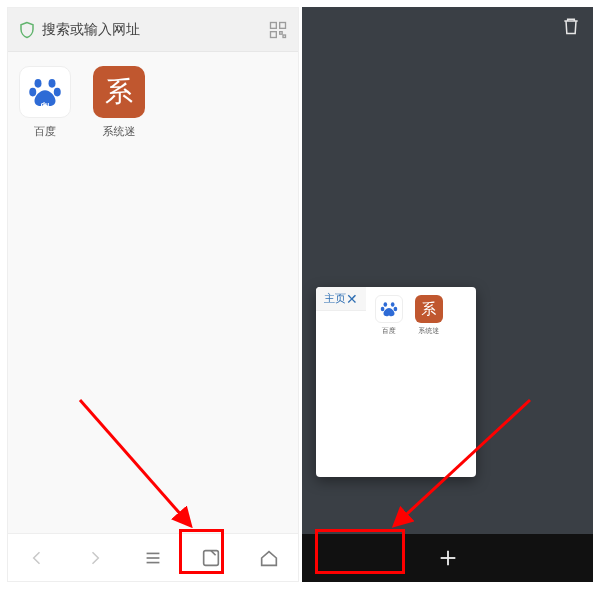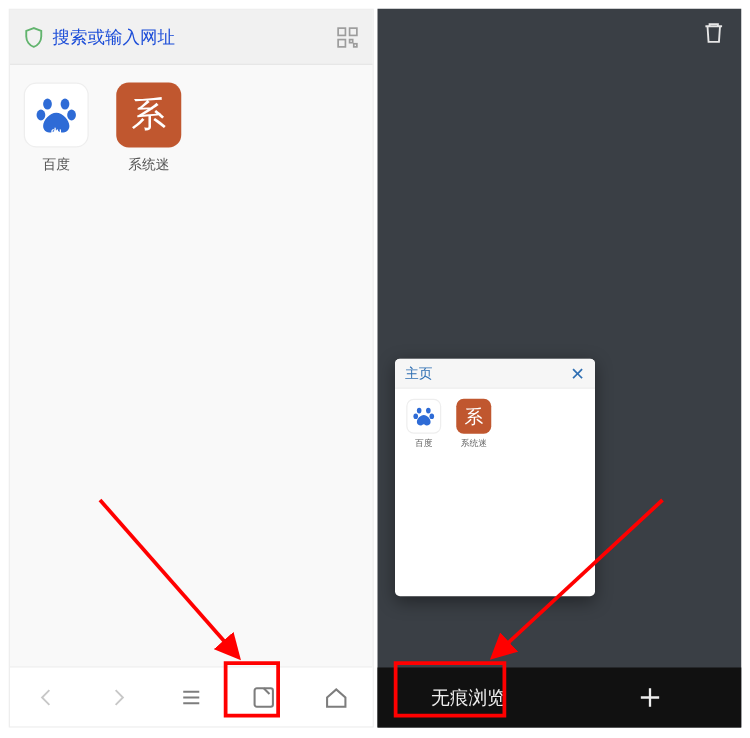--- a/index.html
+++ b/index.html
@@ -5,38 +5,38 @@
   * { box-sizing: border-box; margin: 0; padding: 0; }
   body { font-family: -apple-system, "Helvetica Neue", Arial, sans-serif; background: #fff; }
   .stage { width: 600px; height: 590px; position: relative; background: #fff; }
   .pane { position: absolute; top: 7px; height: 575px; }
   .pane-left { left: 7px; width: 292px; border: 1px solid #eee; background: #f9f9f9; }
   .pane-right { left: 302px; width: 291px; background: #3a3f45; }
 
   
   .searchbar { height: 44px; background: #f1f1f1; display: flex; align-items: center; padding: 0 10px; border-bottom: 1px solid #e7e7e7; }
   .searchbar .shield { width: 18px; height: 18px; color: #62b46e; margin-right: 6px; }
-  .searchbar .ph { flex: 1; color: #1d4ed8; font-size: 14px; }
+  .searchbar .ph { flex: 1; color: #404040; font-size: 14px; }
   .searchbar .qr { width: 20px; height: 20px; color: #9c9c9c; }
 
   .tiles { display: flex; padding: 14px 10px; gap: 20px; }
   .tile { width: 54px; text-align: center; }
   .tile .icon-wrap { width: 52px; height: 52px; margin: 0 auto 6px; display: flex; align-items: center; justify-content: center; border-radius: 10px; }
   .tile .label { font-size: 11px; color: #555; }
   .tile-baidu .icon-wrap { background: #fff; border: 1px solid #eee; }
   .tile-system .icon-wrap { background: #c0572f; color: #fff; font-size: 28px; font-weight: 400; }
 
   .bottombar-left { position: absolute; left: 0; right: 0; bottom: 0; height: 48px; background: #fff; border-top: 1px solid #eee; display: flex; align-items: center; justify-content: space-around; }
   .bottombar-left .btn { width: 48px; height: 48px; display: flex; align-items: center; justify-content: center; color: #7d7d7d; }
   .bottombar-left .btn.disabled { color: #c8c8c8; }
 
   
   .pane-right .topbar { height: 42px; display: flex; align-items: center; justify-content: flex-end; padding: 0 12px; }
   .pane-right .topbar .trash { color: #e6e6e6; }
-  .tab-card { position: absolute; left: 14px; width: 160px; top: 280px; height: 190px; background: #fff; border-radius: 4px; box-shadow: 0 4px 14px rgba(0,0,0,0.4); display: flex; flex-direction: column; overflow: hidden; }
+  .tab-card { position: absolute; left: 14px; width: 160px; top: 280px; height: 190px; background: #fff; border-radius: 4px; box-shadow: 0 4px 14px rgba(0,0,0,0.4); display: flex; flex-direction: row; overflow: hidden; }
   .tab-card .card-head { height: 24px; background: #f6f6f6; display: flex; align-items: center; justify-content: space-between; padding: 0 8px; border-bottom: 1px solid #eee; }
   .tab-card .card-head .title { font-size: 11px; color: #2f6fb3; }
   .tab-card .card-head .close { color: #2f6fb3; font-size: 14px; line-height: 1; }
   .mini { padding: 8px 8px; display: flex; gap: 10px; }
   .mini .m { width: 30px; text-align: center; }
   .mini .m .mi { width: 28px; height: 28px; border-radius: 6px; margin: 0 auto 3px; display: flex; align-items: center; justify-content: center; font-size: 15px; }
   .mini .m .mi.baidu { background: #fff; border: 1px solid #eee; }
   .mini .m .mi.sys { background: #c0572f; color: #fff; }
   .mini .m .ml { font-size: 7px; color: #666; }
 
@@ -162,23 +162,20 @@
         <div class="m">
           <div class="mi sys">
               <span>系</span>
             </div>
           <div class="ml">系统迷</div>
         </div>
       </div>
     </div>
 
     <div class="bottombar-right">
-      <div class="cell">
-          <span>无痕浏览</span>
-        </div>
       <div class="cell plus">
         <svg width="22" height="22" viewBox="0 0 24 24" fill="none" stroke="currentColor" stroke-width="2">
             <line x1="12" y1="4" x2="12" y2="20"></line>
             <line x1="4" y1="12" x2="20" y2="12"></line>
           </svg>
       </div>
     </div>
   </div>
 
   <div class="hl hl-left"></div>

